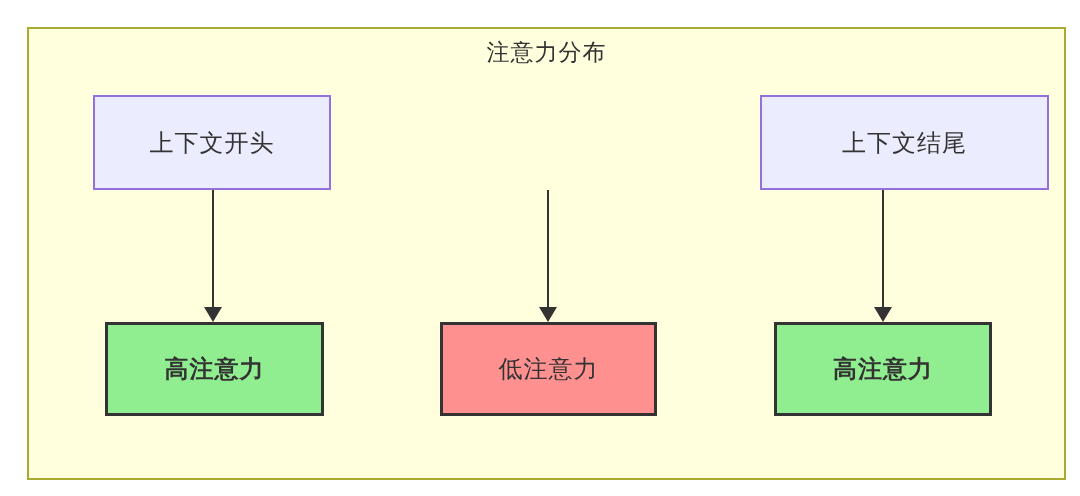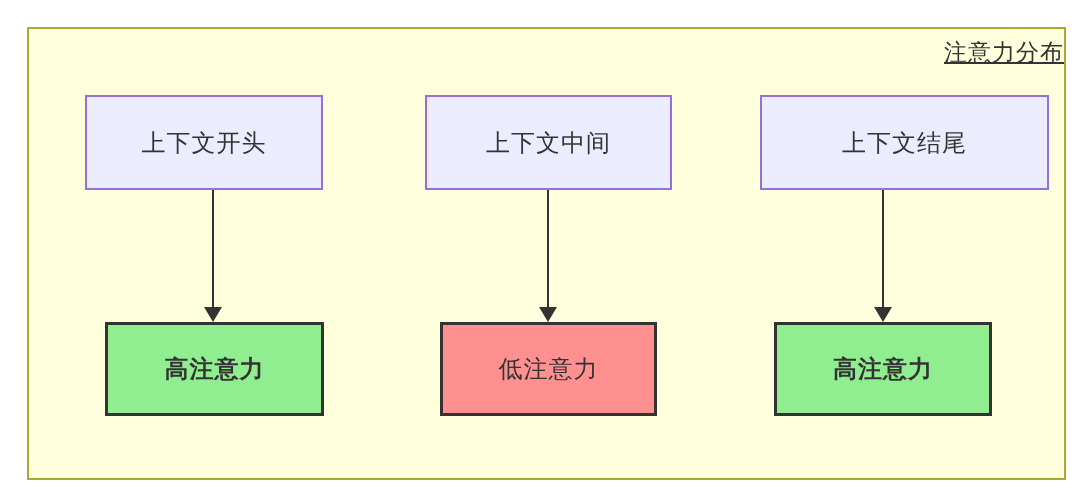--- a/index.html
+++ b/index.html
@@ -25,43 +25,42 @@
     height: 453px;
     background: var(--cluster-bg, #FFFFDE);
     border: 2px solid var(--cluster-border, #AAAA33);
     box-sizing: border-box;
   }
   .cluster-title {
     position: absolute;
     top: 8px;
     left: 0;
     width: 100%;
-    text-align: right;
+    text-align: center;
     font-size: 23px;
     color: var(--text, #333333);
     letter-spacing: 1px;
-    text-decoration: underline;
   }
   .node {
     position: absolute;
     box-sizing: border-box;
     display: flex;
     align-items: center;
     justify-content: center;
     font-size: 24px;
     color: var(--text, #333333);
     letter-spacing: 1px;
   }
   .source {
     background: var(--node-bg, #ECECFF);
     border: 2px solid var(--node-border, #9370DB);
     top: 66px;
     height: 95px;
   }
-  .s0 { left: 56px;  width: 238px; }
+  .s0 { left: 64px;  width: 238px; }
   .s1 { left: 396px; width: 247px; }
   .s2 { left: 731px; width: 289px; }
   .target {
     border: 3px solid var(--result-border, #333333);
     top: 293px;
     height: 94px;
   }
   .target.high { background: var(--high-bg, #90EE90); font-weight: bold; }
   .target.low  { background: var(--low-bg, #FF9090); }
   .t0 { left: 76px;  width: 219px; }
@@ -107,23 +106,20 @@
       <span>上下文开头</span>
     </div>
     <div class="arrow a0">
       <div class="arrow-line"></div>
       <div class="arrow-head"></div>
     </div>
     <div class="node target high t0">
       <span>高注意力</span>
     </div>
 
-    <div class="node source s1">
-      <span>上下文中间</span>
-    </div>
     <div class="arrow a1">
       <div class="arrow-line"></div>
       <div class="arrow-head"></div>
     </div>
     <div class="node target low t1">
       <span>低注意力</span>
     </div>
 
     <div class="node source s2">
       <span>上下文结尾</span>

